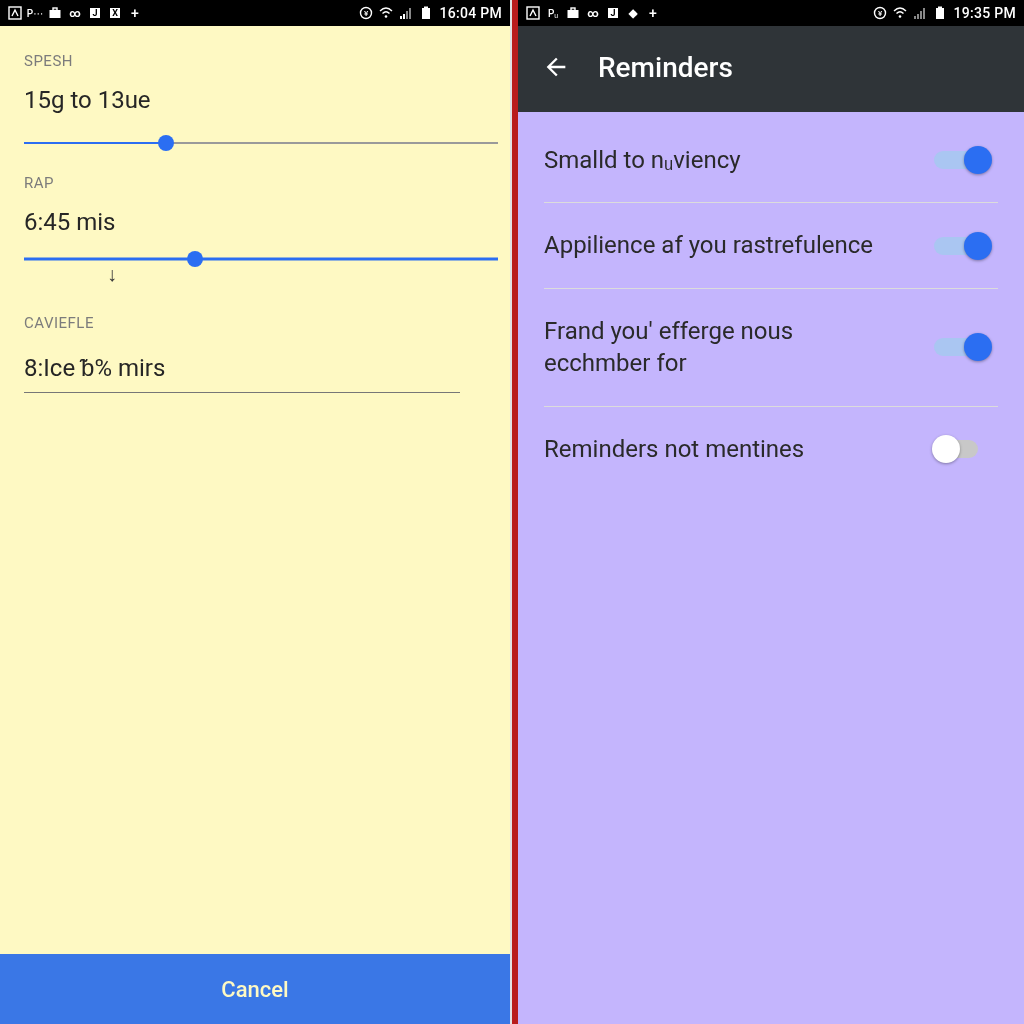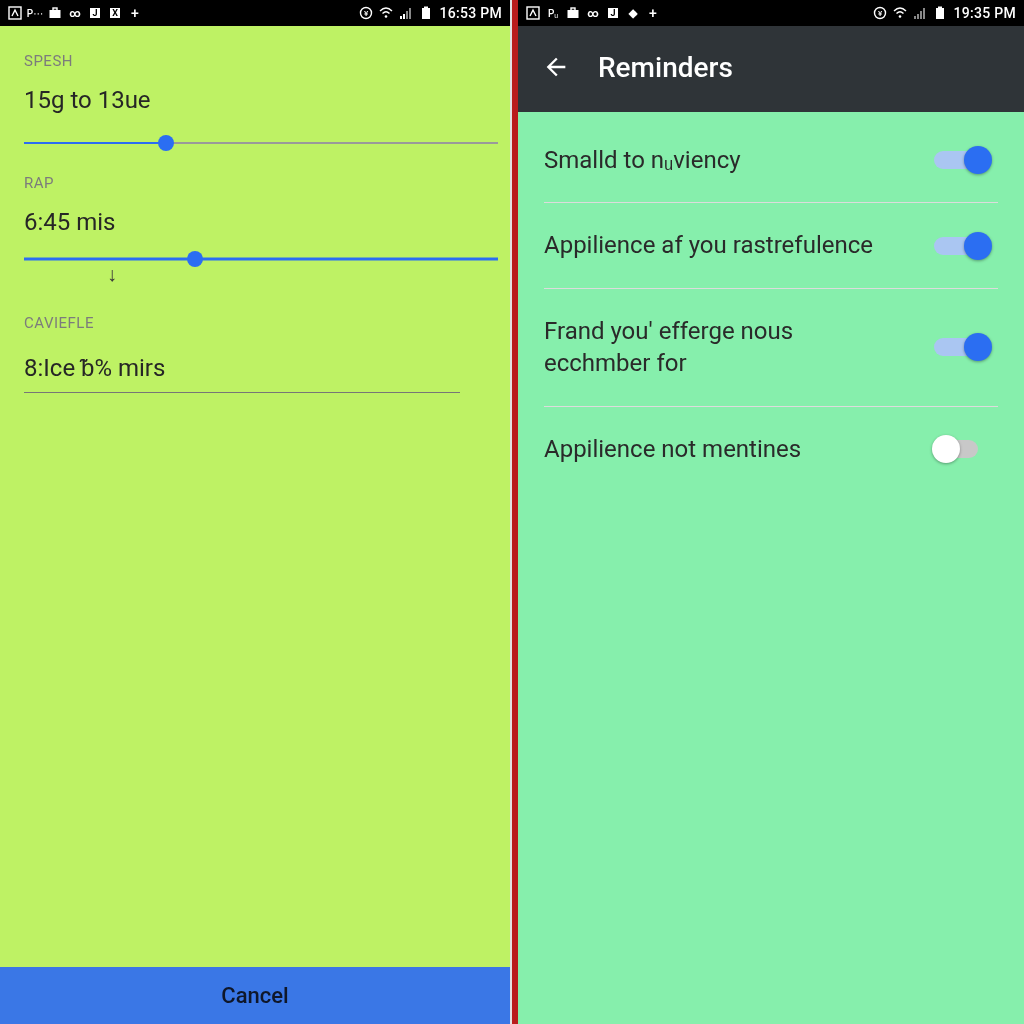--- a/index.html
+++ b/index.html
@@ -9,50 +9,50 @@
   .phone-left { border-right: 2px solid #e2e2e2; }
   .phone-right { border-left: 6px solid #b91c1c; }
   .status-bar { height: 26px; background: #000; color: #fff; display: flex; align-items: center; justify-content: space-between; padding: 0 8px; font-size: 13px; font-weight: 500; }
   .status-left { display: flex; gap: 6px; align-items: center; }
   .status-right { display: flex; gap: 6px; align-items: center; }
   .sicon { width: 14px; height: 14px; display: inline-flex; align-items: center; justify-content: center; }
   .status-time { font-size: 14px; letter-spacing: 0.3px; }
   .app-bar { height: 86px; background: #2f3438; color: #fff; display: flex; align-items: center; padding: 0 16px 4px 16px; }
   .back-btn { width: 44px; height: 44px; display: flex; align-items: center; justify-content: center; margin-right: 20px; cursor: pointer; }
   .app-title { font-size: 28px; font-weight: 500; }
-  .content { flex: 1; background: #bef264; padding: 20px 12px 0 24px; overflow: hidden; position: relative; }
+  .content { flex: 1; background: #fef9c3; padding: 20px 12px 0 24px; overflow: hidden; position: relative; }
   .sect-label { font-size: 15px; color: #7c7c7c; letter-spacing: 0.5px; margin-top: 10px; margin-bottom: 16px; }
   .sect-label.first { margin-top: 6px; }
   .value-text { font-size: 24px; color: #262626; margin-bottom: 20px; }
   .slider { position: relative; height: 18px; margin-bottom: 10px; }
   .track { position: absolute; left: 0; right: 0; top: 50%; height: 2px; background: #9a9a9a; transform: translateY(-50%); }
   .track-fill { position: absolute; left: 0; top: 50%; height: 2px; background: #2b6ef2; transform: translateY(-50%); }
   .thumb { position: absolute; top: 50%; width: 16px; height: 16px; border-radius: 50%; background: #2b6ef2; transform: translate(-50%, -50%); }
   .thumb.gray { background: #8a8a8a; }
   .rap-row { display: flex; gap: 20px; }
   .rap-col { flex: 1; }
   .value-rap { font-size: 24px; color: #262626; margin-bottom: 14px; }
   .slider-blue { position: relative; height: 18px; }
   .slider-gray { position: relative; height: 18px; }
   .arrow-down { position: absolute; left: 83px; top: 12px; font-size: 20px; color: #3a3a3a; }
   .caviefle-box { margin-top: 46px; }
   .caviefle-label { font-size: 15px; color: #7c7c7c; letter-spacing: 0.5px; margin-bottom: 22px; }
   .caviefle-value { font-size: 24px; color: #262626; padding-bottom: 10px; border-bottom: 1.5px solid #777; width: 92%; }
-  .cancel-bar { position: absolute; left: 0; right: 0; bottom: 0; height: 57px; background: #3a77e6; color: #0f172a; display: flex; align-items: center; justify-content: center; font-size: 22px; font-weight: 500; cursor: pointer; }
+  .cancel-bar { position: absolute; left: 0; right: 0; bottom: 0; height: 70px; background: #3a77e6; color: #fef9c3; display: flex; align-items: center; justify-content: center; font-size: 22px; font-weight: 500; cursor: pointer; }
   
   .setting-row { display: flex; align-items: center; justify-content: space-between; padding: 26px 4px 26px 0; border-bottom: 1px solid #dcdcdc; }
   .setting-row.first { padding-top: 8px; }
   .setting-row.last { border-bottom: none; }
   .setting-label { font-size: 24px; color: #2a2a2a; line-height: 1.35; max-width: 340px; }
   .switch { position: relative; width: 60px; height: 30px; flex-shrink: 0; }
   .switch-track { position: absolute; left: 0; top: 50%; transform: translateY(-50%); width: 44px; height: 18px; border-radius: 10px; background: #c8c8c8; }
   .switch-track.on { background: #aac6f2; }
   .switch-knob { position: absolute; top: 50%; transform: translateY(-50%); width: 28px; height: 28px; border-radius: 50%; background: #fff; box-shadow: 0 1px 3px rgba(0,0,0,0.35); left: -2px; }
   .switch-knob.on { background: #2b6ef2; left: 30px; }
-  .content-right { padding: 24px 26px 0 26px; background: #86efac; flex: 1; }
+  .content-right { padding: 24px 26px 0 26px; background: #c4b5fd; flex: 1; }
 </style>
 </head>
 <body>
 
 <div class="wrap">
 
   <div class="phone phone-left">
     <div class="status-bar">
       <div class="status-left">
         <span class="sicon">
@@ -104,21 +104,21 @@
               <rect x="7" y="5" width="2" height="8" fill="#888"></rect>
               <rect x="10" y="2" width="2" height="11" fill="#888"></rect>
             </svg>
           </span>
         <span class="sicon">
             <svg width="12" height="14" viewBox="0 0 12 14">
               <rect x="2" y="2" width="8" height="11" fill="#fff"></rect>
               <rect x="4" y="0.5" width="4" height="2" fill="#fff"></rect>
             </svg>
           </span>
-        <span class="status-time">16:53 PM</span>
+        <span class="status-time">16:04 PM</span>
       </div>
     </div>
 
 
     <div class="content">
       <div class="sect-label first">SPESH</div>
       <div class="value-text">15g to 13ue</div>
       <div class="slider">
         <div class="track"></div>
         <div class="track-fill" style="width:30%;"></div>
@@ -231,21 +231,21 @@
         </div>
       </div>
       <div class="setting-row">
         <div class="setting-label">Frand you' efferge nous ecchmber for</div>
         <div class="switch">
           <div class="switch-track on"></div>
           <div class="switch-knob on"></div>
         </div>
       </div>
       <div class="setting-row last">
-        <div class="setting-label">Appilience not mentines</div>
+        <div class="setting-label">Reminders not mentines</div>
         <div class="switch">
           <div class="switch-track"></div>
           <div class="switch-knob"></div>
         </div>
       </div>
     </div>
   </div>
 </div>
 
 </body></html>

